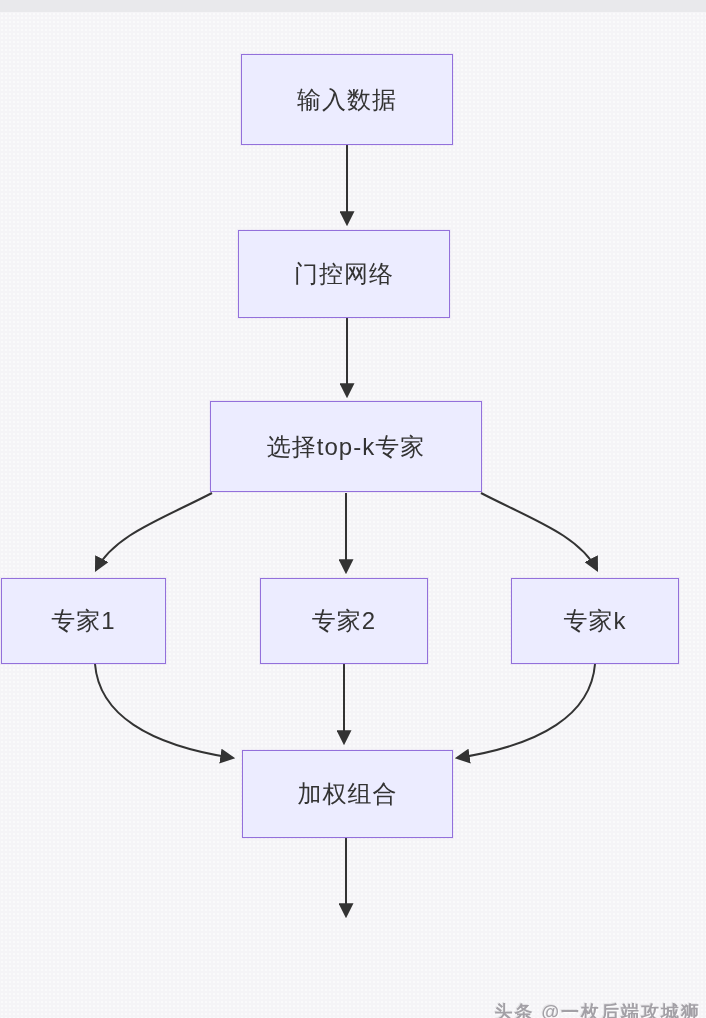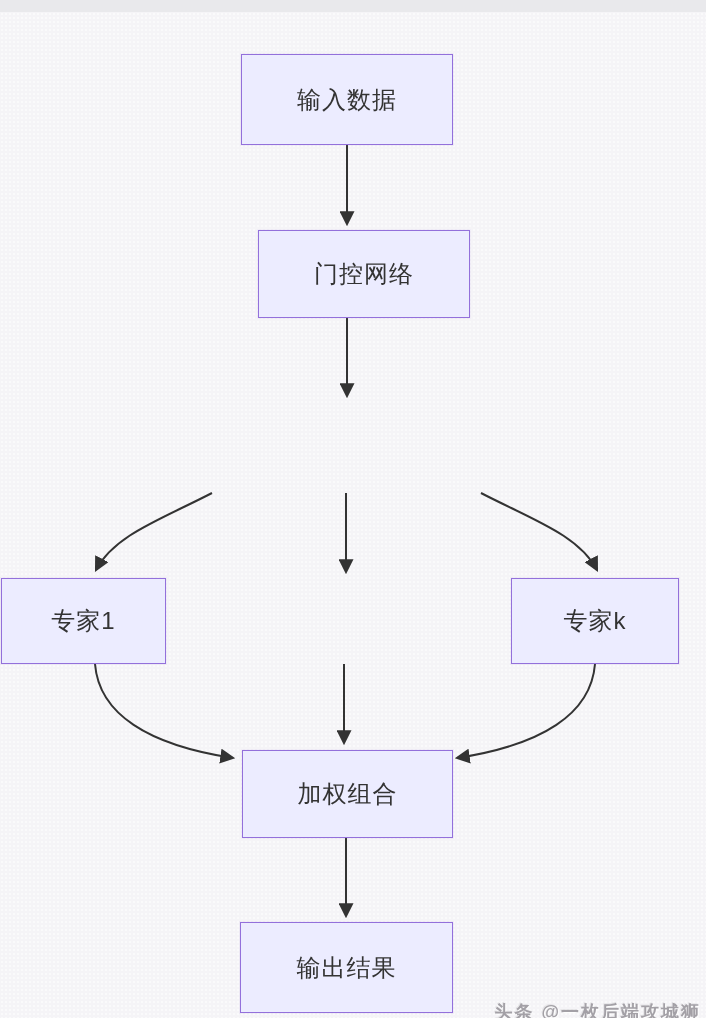--- a/index.html
+++ b/index.html
@@ -65,37 +65,40 @@
       <path d="M344,652 L344,731" marker-end="url(#arrow)"></path>
       <path d="M595,652 C591,702 542,733 457,746" marker-end="url(#arrow)"></path>
       <path d="M346,826 L346,904" marker-end="url(#arrow)"></path>
     </g>
   </svg>
 
   <div class="node" style="left:241px;top:42px;width:212px;height:91px;">
     <span>输入数据</span>
   </div>
 
-  <div class="node" style="left:258px;top:218px;width:212px;height:88px;">
+  <div class="node" style="left:238px;top:218px;width:212px;height:88px;">
     <span>门控网络</span>
   </div>
 
+  <div class="node" style="left:210px;top:389px;width:272px;height:91px;">
+    <span>选择top-k专家</span>
+  </div>
 
   <div class="node" style="left:1px;top:566px;width:165px;height:86px;">
     <span>专家1</span>
   </div>
 
+  <div class="node" style="left:260px;top:566px;width:168px;height:86px;">
+    <span>专家2</span>
+  </div>
 
   <div class="node" style="left:511px;top:566px;width:168px;height:86px;align-items:center;">
     <span>专家k</span>
   </div>
 
   <div class="node" style="left:242px;top:738px;width:211px;height:88px;font-family:Liberation Serif, serif;">
     <span>加权组合</span>
   </div>
 
-  <div class="node" style="left:240px;top:910px;width:213px;height:91px;">
-    <span>输出结果</span>
-  </div>
 
   <div class="watermark">头条 @一枚后端攻城狮</div>
 
 </div>
 
 </body></html>

